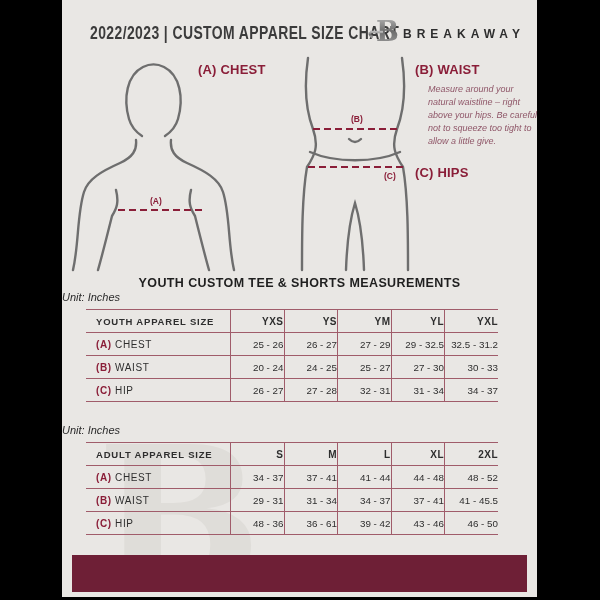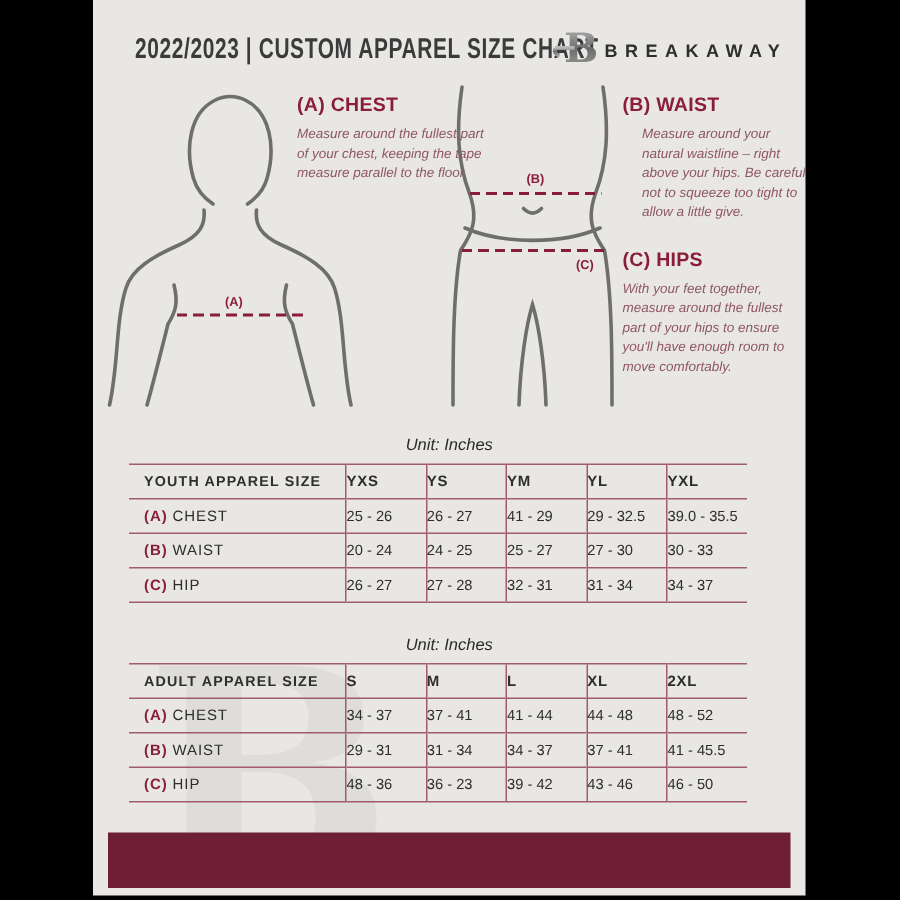--- a/index.html
+++ b/index.html
@@ -19,23 +19,23 @@
   .g-body{position:absolute;font-size:9px;line-height:1.45;font-style:italic;color:var(--body-text,#8f5668);}
   .fig{position:absolute;}
   .fig path{fill:none;stroke:var(--figure-stroke,#6e6e6e);stroke-width:2.4;stroke-linecap:round;}
   .dash{position:absolute;height:2px;
     background:repeating-linear-gradient(90deg,var(--accent-maroon,#8a1e38) 0 7px,transparent 7px 11px);}
   .marker{position:absolute;font-size:8.5px;font-weight:bold;color:var(--accent-maroon,#8a1e38);}
 
   
   .tbl-title{position:absolute;left:0;width:475px;text-align:center;font-size:12.5px;font-weight:bold;
     color:#1f1f1f;letter-spacing:.4px;}
-  .tbl-unit{position:absolute;left:0;width:475px;text-align:center;font-size:11px;font-style:italic;color:#2a2a2a;}
+  .tbl-unit{position:absolute;left:0;width:475px;text-align:left;font-size:11px;font-style:italic;color:#2a2a2a;}
   table.sizes{position:absolute;left:24px;width:412px;border-collapse:collapse;table-layout:fixed;}
-  table.sizes th,table.sizes td{height:22px;padding:0;text-align:left;font-weight:normal;
+  table.sizes th,table.sizes td{height:22px;padding:0;text-align:right;font-weight:normal;
     font-size:9.8px;color:#2e2e2e;border-top:1px solid var(--table-line,#a05c6a);}
   table.sizes tbody tr:last-child th,table.sizes tbody tr:last-child td{border-bottom:1px solid var(--table-line,#a05c6a);}
   table.sizes th+th,table.sizes td+td{border-left:1px solid var(--table-line,#a05c6a);}
   table.sizes .lbl-col{width:134px;text-align:left;padding-left:10px;}
   table.sizes thead .lbl-col{font-size:9.5px;letter-spacing:.8px;}
   table.sizes thead th{font-weight:bold;font-size:10px;letter-spacing:.5px;}
   table.sizes tbody td:not(.lbl-col){font-size:9.8px;}
   .pfx{color:var(--accent-maroon,#8a1e38);font-weight:bold;}
   table.sizes tbody .lbl-col{font-size:10px;letter-spacing:.6px;}
 
@@ -82,48 +82,47 @@
     </svg>
 
     <div class="dash" style="left:56px;top:209px;width:87px;"></div>
     <div class="marker" style="left:88px;top:196px;">(A)</div>
     <div class="dash" style="left:251px;top:128px;width:88px;"></div>
     <div class="marker" style="left:289px;top:114px;">(B)</div>
     <div class="dash" style="left:246px;top:166px;width:96px;"></div>
     <div class="marker" style="left:322px;top:171px;">(C)</div>
 
     <div class="g-head" style="left:136px;top:62px;">(A) CHEST</div>
-    <div class="g-body" style="left:136px;top:83px;width:132px;">Measure around the fullest part of your chest, keeping the tape measure parallel to the floor</div>
     <div class="g-head" style="left:353px;top:62px;">(B) WAIST</div>
     <div class="g-body" style="left:366px;top:83px;width:110px;">Measure around your natural waistline – right above your hips. Be careful not to squeeze too tight to allow a little give.</div>
     <div class="g-head" style="left:353px;top:165px;">(C) HIPS</div>
-    <div class="g-body" style="left:353px;top:186px;width:114px;">With your feet together, measure around the fullest part of your hips to ensure you'll have enough room to move comfortably.</div>
 
     <div class="watermark">B</div>
 
+    <div class="tbl-title over" style="top:276px;">YOUTH CUSTOM TEE &amp; SHORTS MEASUREMENTS</div>
     <div class="tbl-unit over" style="top:291px;">Unit: Inches</div>
     <table class="sizes over" style="top:309px;">
         <thead>
           <tr>
             <th class="lbl-col">YOUTH APPAREL SIZE</th>
             <th class="size-col">YXS</th>
             <th class="size-col">YS</th>
             <th class="size-col">YM</th>
             <th class="size-col">YL</th>
             <th class="size-col">YXL</th>
           </tr>
         </thead>
         <tbody>
           <tr>
             <td class="lbl-col"><span class="pfx">(A)</span> CHEST</td>
             <td>25 - 26</td>
             <td>26 - 27</td>
-            <td>41 - 29</td>
+            <td>27 - 29</td>
             <td>29 - 32.5</td>
-            <td>39.0 - 35.5</td>
+            <td>32.5 - 31.2</td>
           </tr>
           <tr>
             <td class="lbl-col"><span class="pfx">(B)</span> WAIST</td>
             <td>20 - 24</td>
             <td>24 - 25</td>
             <td>25 - 27</td>
             <td>27 - 30</td>
             <td>30 - 33</td>
           </tr>
           <tr>
@@ -162,21 +161,21 @@
             <td class="lbl-col"><span class="pfx">(B)</span> WAIST</td>
             <td>29 - 31</td>
             <td>31 - 34</td>
             <td>34 - 37</td>
             <td>37 - 41</td>
             <td>41 - 45.5</td>
           </tr>
           <tr>
             <td class="lbl-col"><span class="pfx">(C)</span> HIP</td>
             <td>48 - 36</td>
-            <td>36 - 23</td>
+            <td>36 - 61</td>
             <td>39 - 42</td>
             <td>43 - 46</td>
             <td>46 - 50</td>
           </tr>
         </tbody>
       </table>
 
     <div class="footer-bar"></div>
   </div>
 </div>

